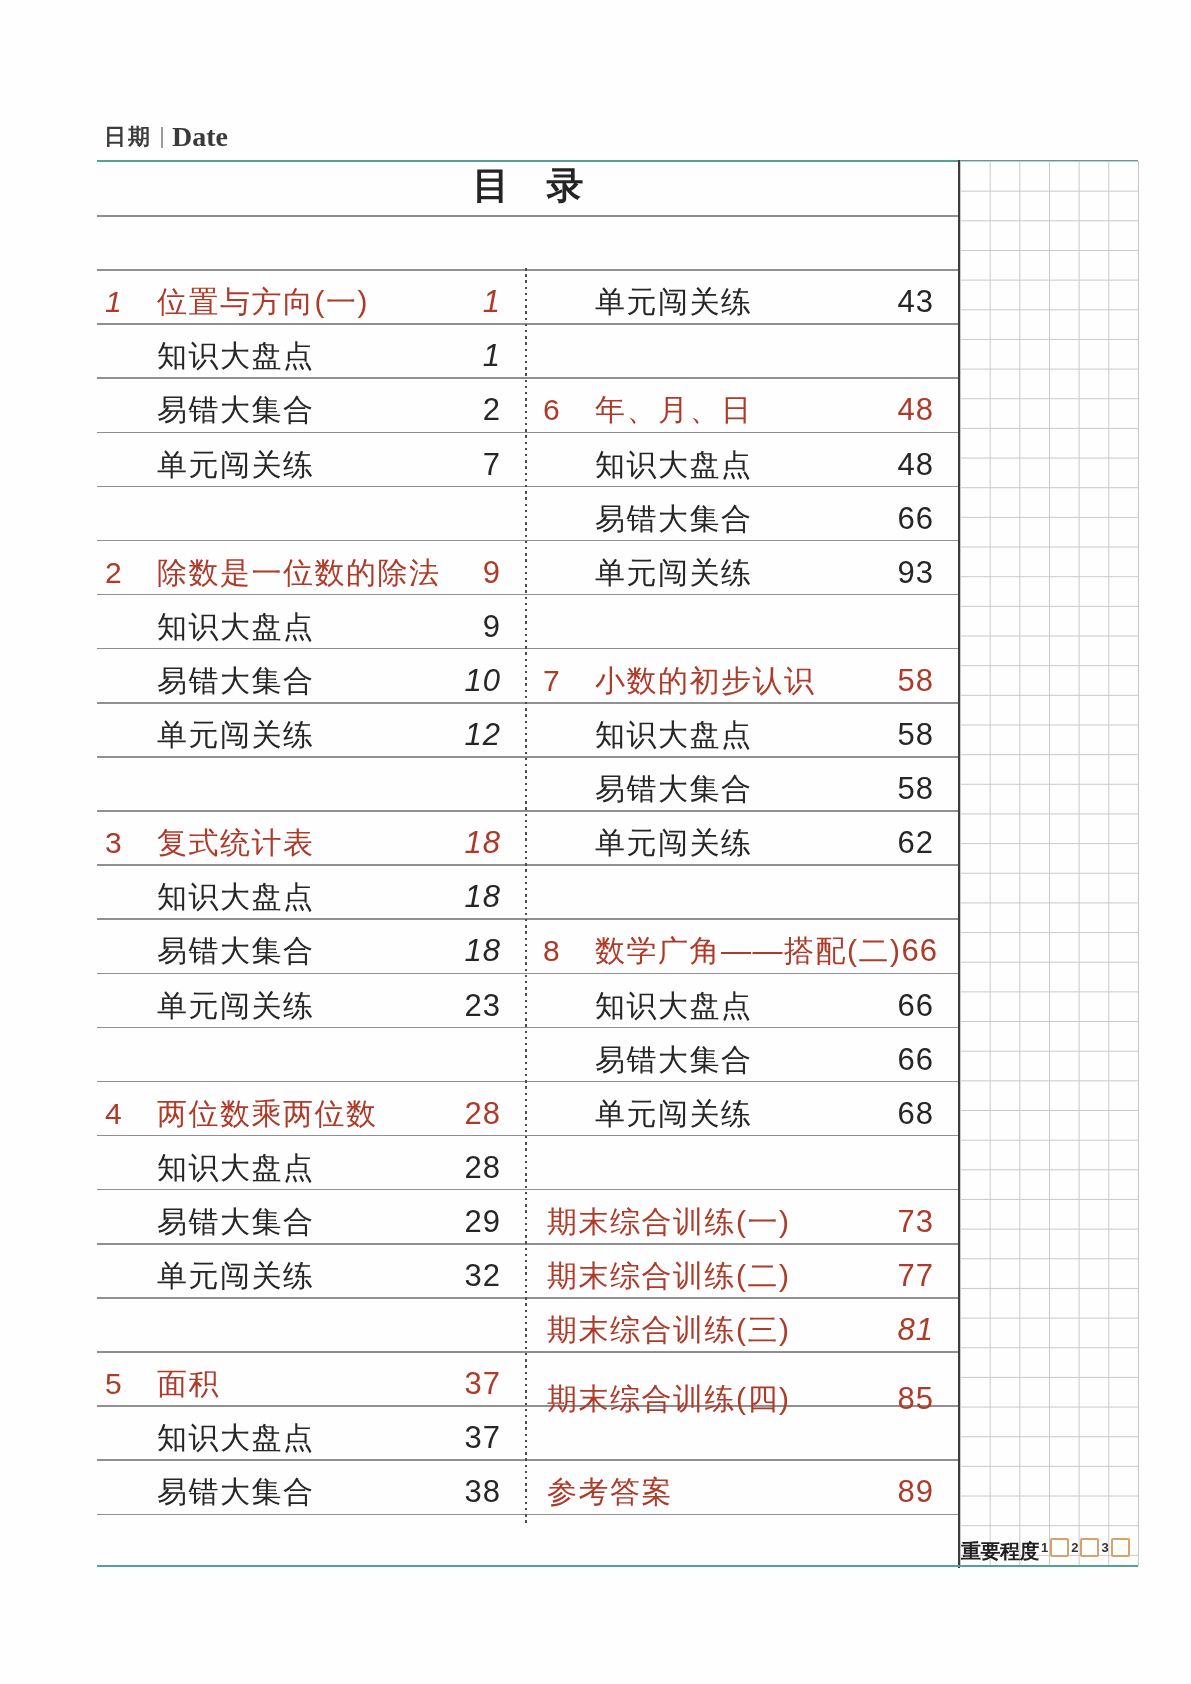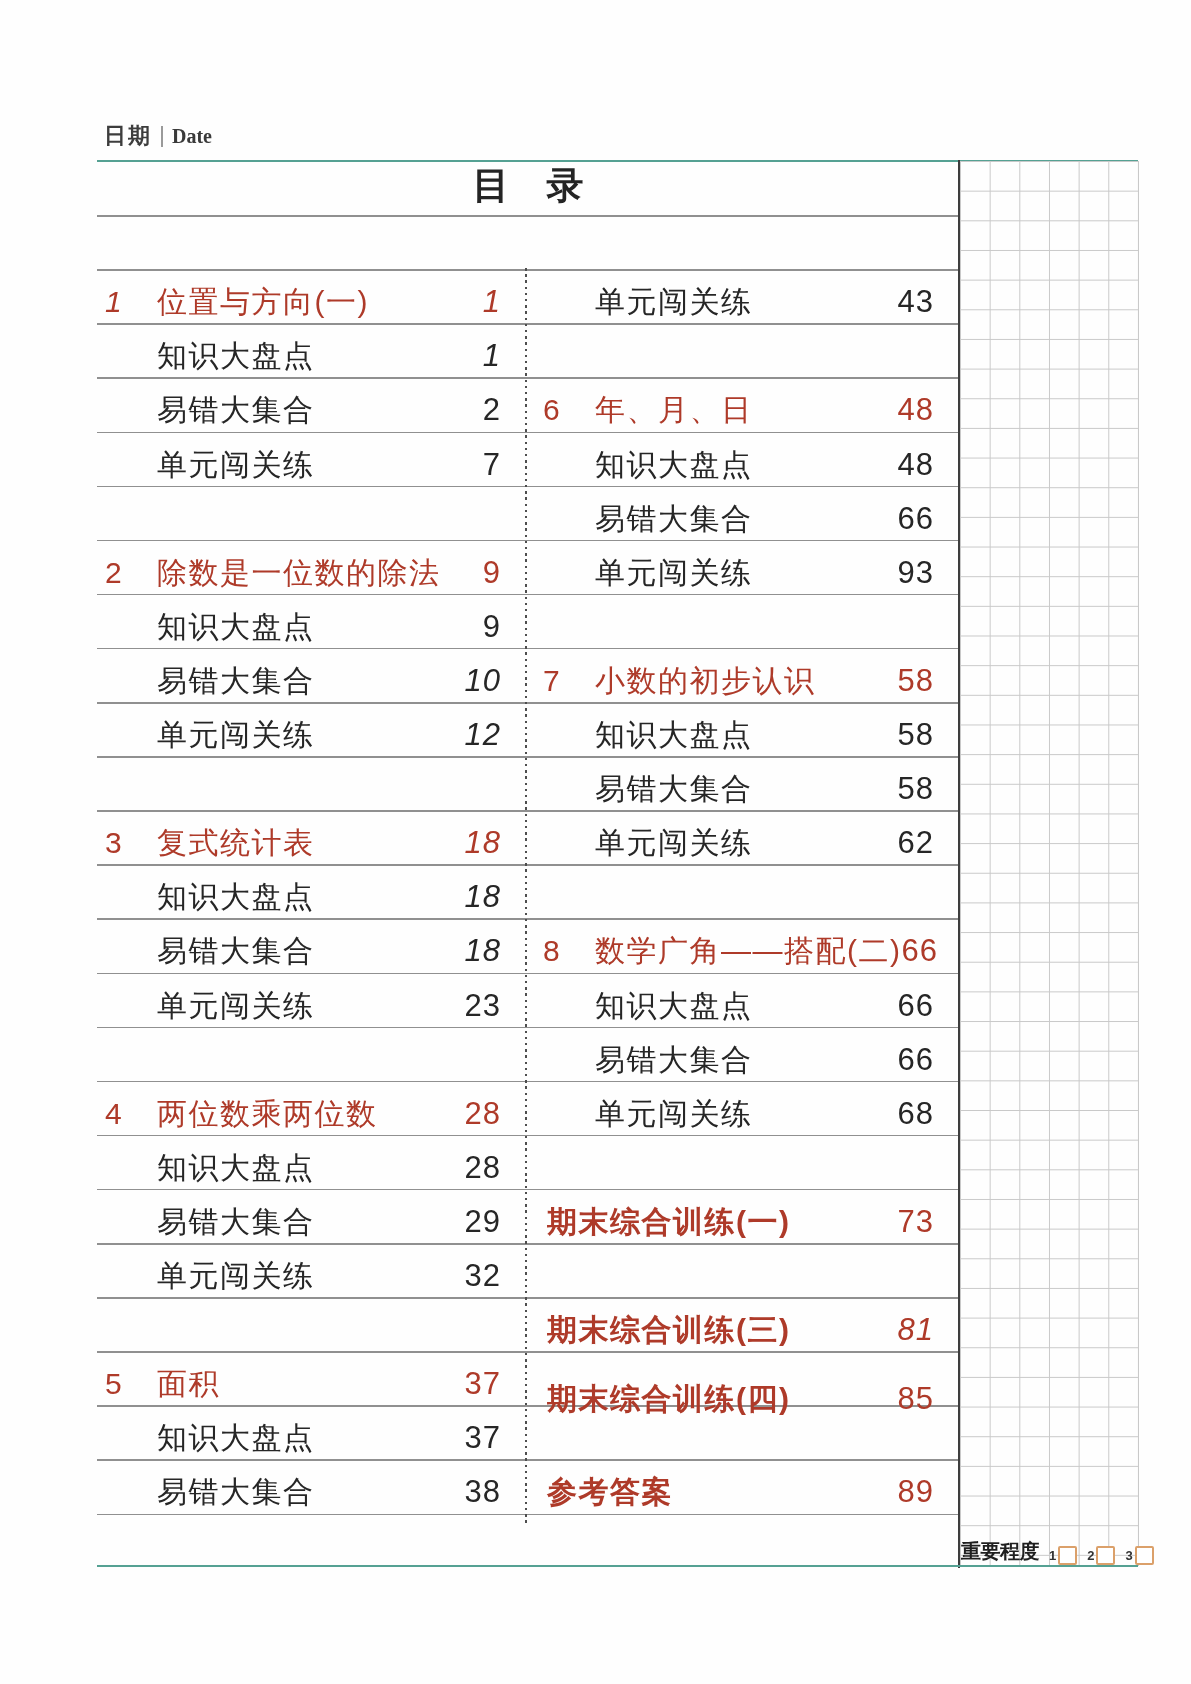--- a/index.html
+++ b/index.html
@@ -4,21 +4,21 @@
 <style>
   html,body{margin:0;padding:0;background:#ffffff;}
   #page{
     position:relative;width:1191px;height:1684px;background:#fefefe;overflow:hidden;
     font-family:"Liberation Sans", sans-serif;color:#262626;
   }
   
   #date-header{position:absolute;left:104px;top:121px;display:flex;align-items:center;gap:9px;}
   #date-header .cjk{font-size:22px;font-weight:600;color:#3d3d3d;letter-spacing:2px;}
   #date-header .sep{width:2px;height:21px;background:#9a9a9a;}
-  #date-header .en{font-family:"Liberation Serif", serif;font-weight:bold;font-size:20px;color:#3a3a3a;}
+  #date-header .en{font-family:"Liberation Serif", serif;font-weight:bold;font-size:28px;color:#3a3a3a;}
   
   #toc-title{
     position:absolute;left:97px;top:164px;width:862px;text-align:center;
     font-size:37px;font-weight:bold;color:#242424;line-height:44px;
   }
   
   .rule{position:absolute;left:97px;width:863px;height:1.6px;background:#7d7d7d;opacity:.85;}
   .teal{position:absolute;left:97px;width:1041px;height:2.4px;background:#55a193;}
   
   #grid-paper{
@@ -35,27 +35,27 @@
     position:absolute;left:525px;top:268px;width:2px;height:1258px;
     background:repeating-linear-gradient(180deg,#4e4e4e 0 2.5px,transparent 2.5px 6.2px);
   }
   
   .col{position:absolute;top:0;height:1684px;}
   #col-left{left:97px;width:404px;}
   #col-right{left:535px;width:399px;}
   .row{position:absolute;left:0;right:0;display:flex;align-items:flex-end;padding-bottom:6px;box-sizing:border-box;}
   .row .num{position:absolute;left:8px;bottom:6px;font-size:30px;line-height:30px;}
   .row .label{margin-left:60px;font-size:30px;line-height:31px;letter-spacing:1.5px;white-space:nowrap;}
-  .row.special .label{margin-left:12px;font-weight:bold;}
+  .row.special .label{margin-left:12px;}
   .row .page{margin-left:auto;font-size:31px;line-height:30px;letter-spacing:1px;flex-shrink:0;}
   .row.chapter, .row.special{color:#ae3a29;}
   .row.sub{color:#262626;}
   .ital{font-style:italic;}
   
-  #importance{position:absolute;left:961px;top:1538px;width:177px;height:27px;display:flex;align-items:flex-end;gap:8px;}
+  #importance{position:absolute;left:961px;top:1538px;width:177px;height:27px;display:flex;align-items:flex-start;}
   #importance .imp-label{font-size:20px;font-weight:bold;color:#1f1f1f;letter-spacing:-0.5px;white-space:nowrap;}
   #importance .lvl{display:flex;align-items:center;margin-left:2px;}
   #importance .lvl-digit{font-size:13px;font-weight:bold;color:#333;margin-right:2px;}
   #importance .lvl-box{width:15px;height:15px;border:2px solid #dba06a;border-radius:2px;background:#fff;}
 </style>
 </head>
 <body>
 
 <div id="page">
 
@@ -237,20 +237,24 @@
         <span class="page">66</span>
       </div>
       <div class="row sub" style="top: 1080.7px; height: 54.1px;">
         <span class="label">单元闯关练</span>
         <span class="page">68</span>
       </div>
       <div class="row special" style="top: 1188.9px; height: 54.1px;">
         <span class="label">期末综合训练(一)</span>
         <span class="page">73</span>
       </div>
+      <div class="row special" style="top: 1243px; height: 54.1px;">
+        <span class="label">期末综合训练(二)</span>
+        <span class="page">77</span>
+      </div>
       <div class="row special" style="top: 1297.1px; height: 54.1px;">
         <span class="label">期末综合训练(三)</span>
         <span class="page ital">81</span>
       </div>
       <div class="row special" style="top: 1351.2px; height: 69px;">
         <span class="label">期末综合训练(四)</span>
         <span class="page">85</span>
       </div>
       <div class="row special" style="top: 1459.4px; height: 54.1px; justify-content: space-between;">
         <span class="label">参考答案</span>

